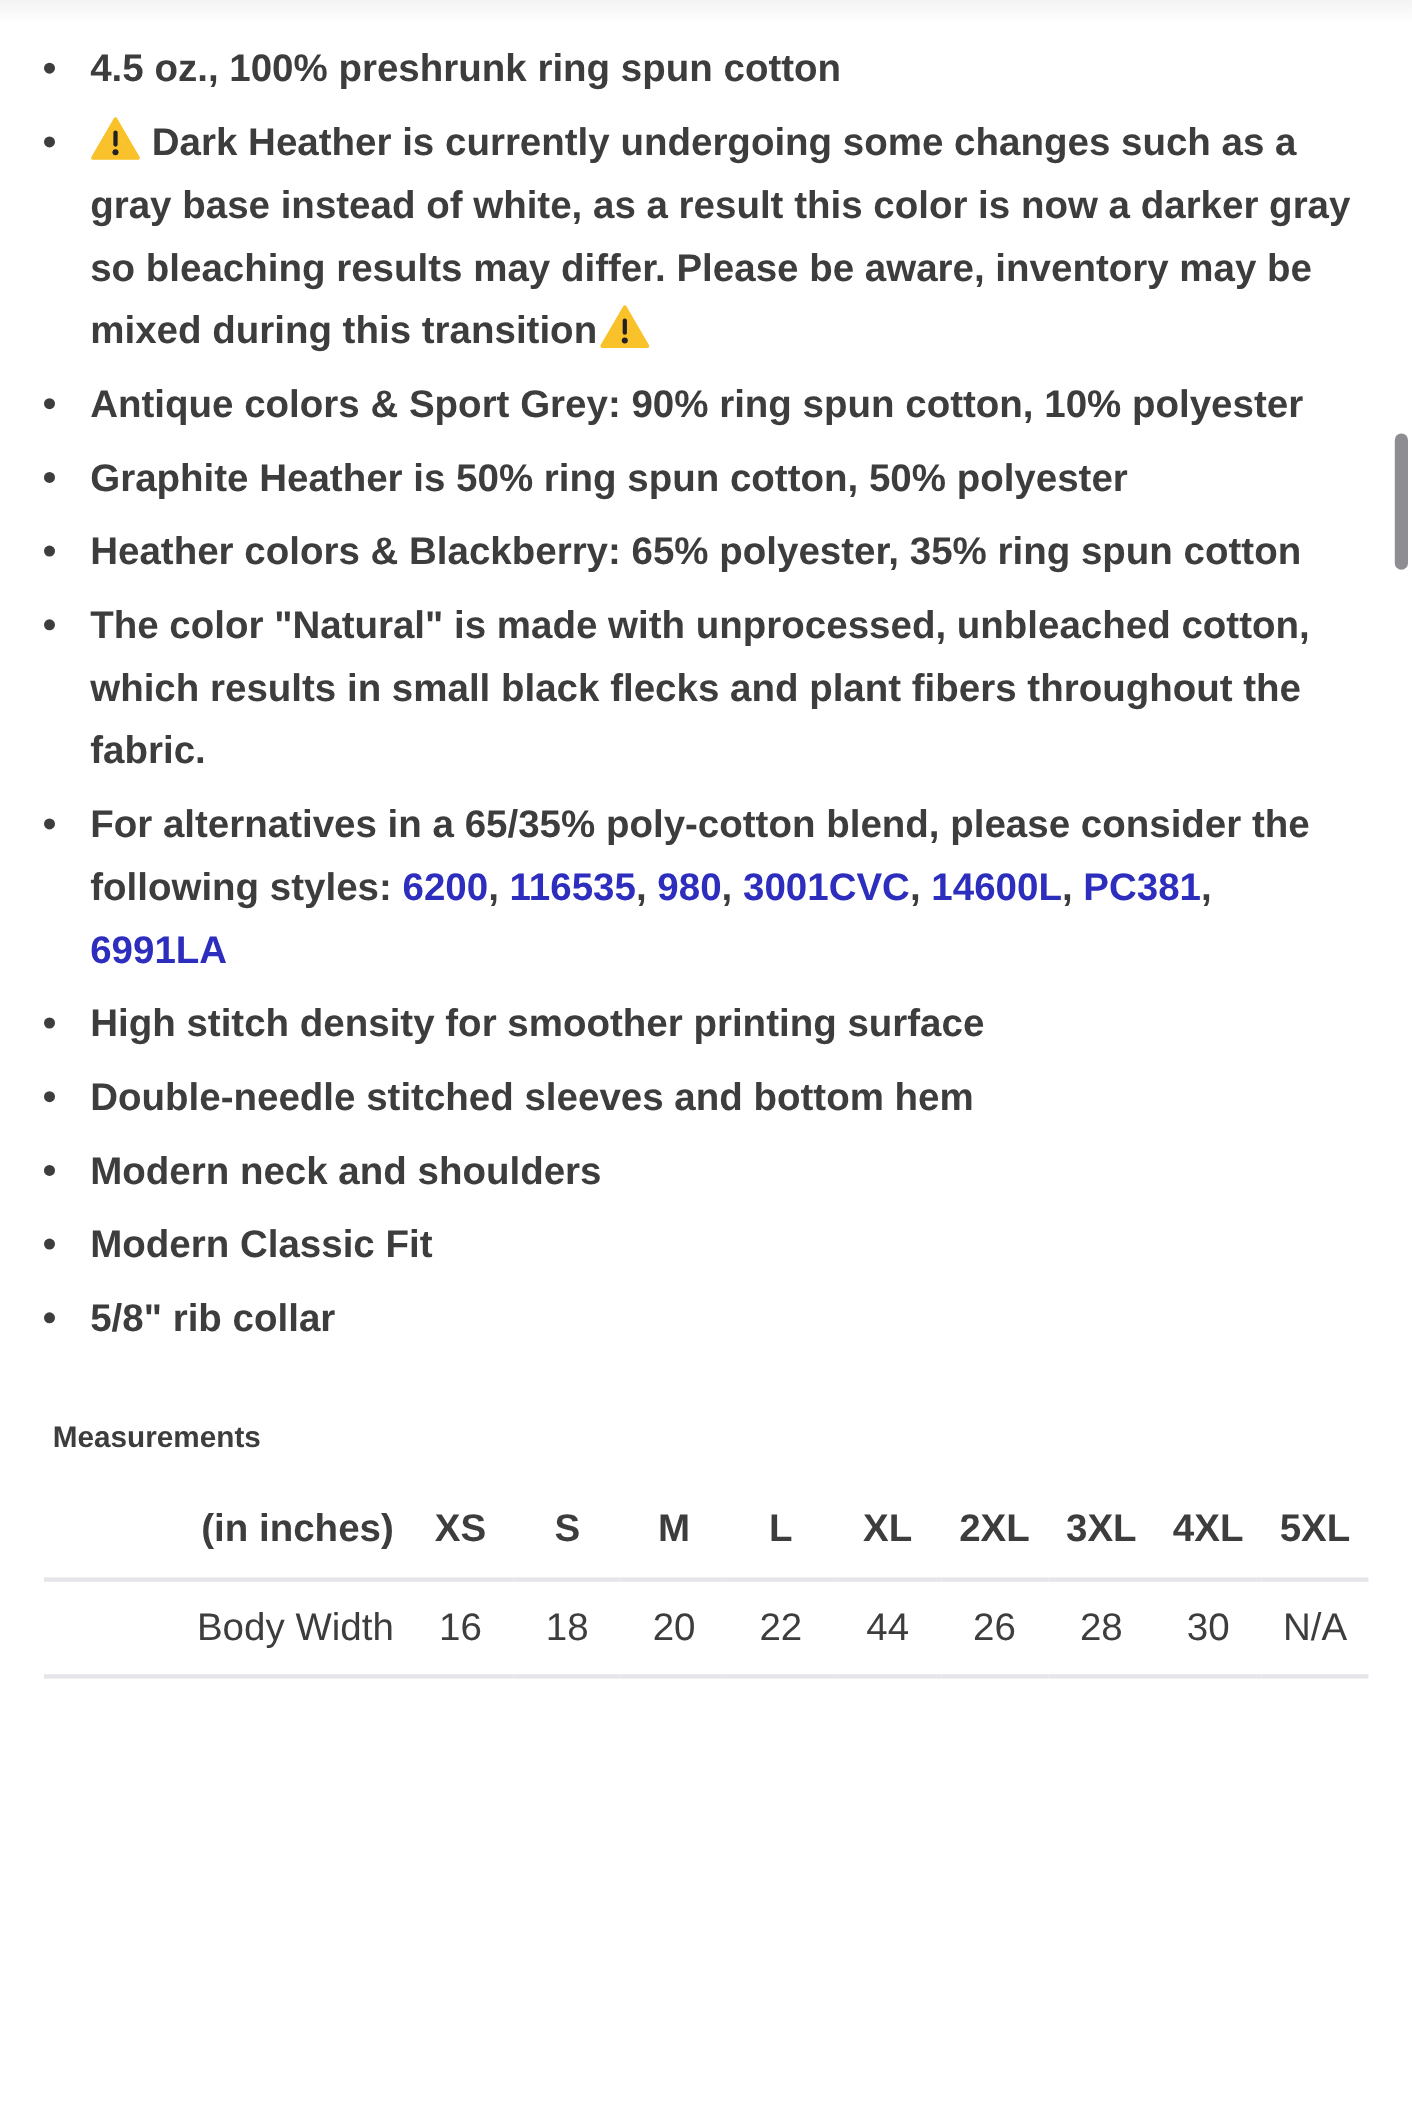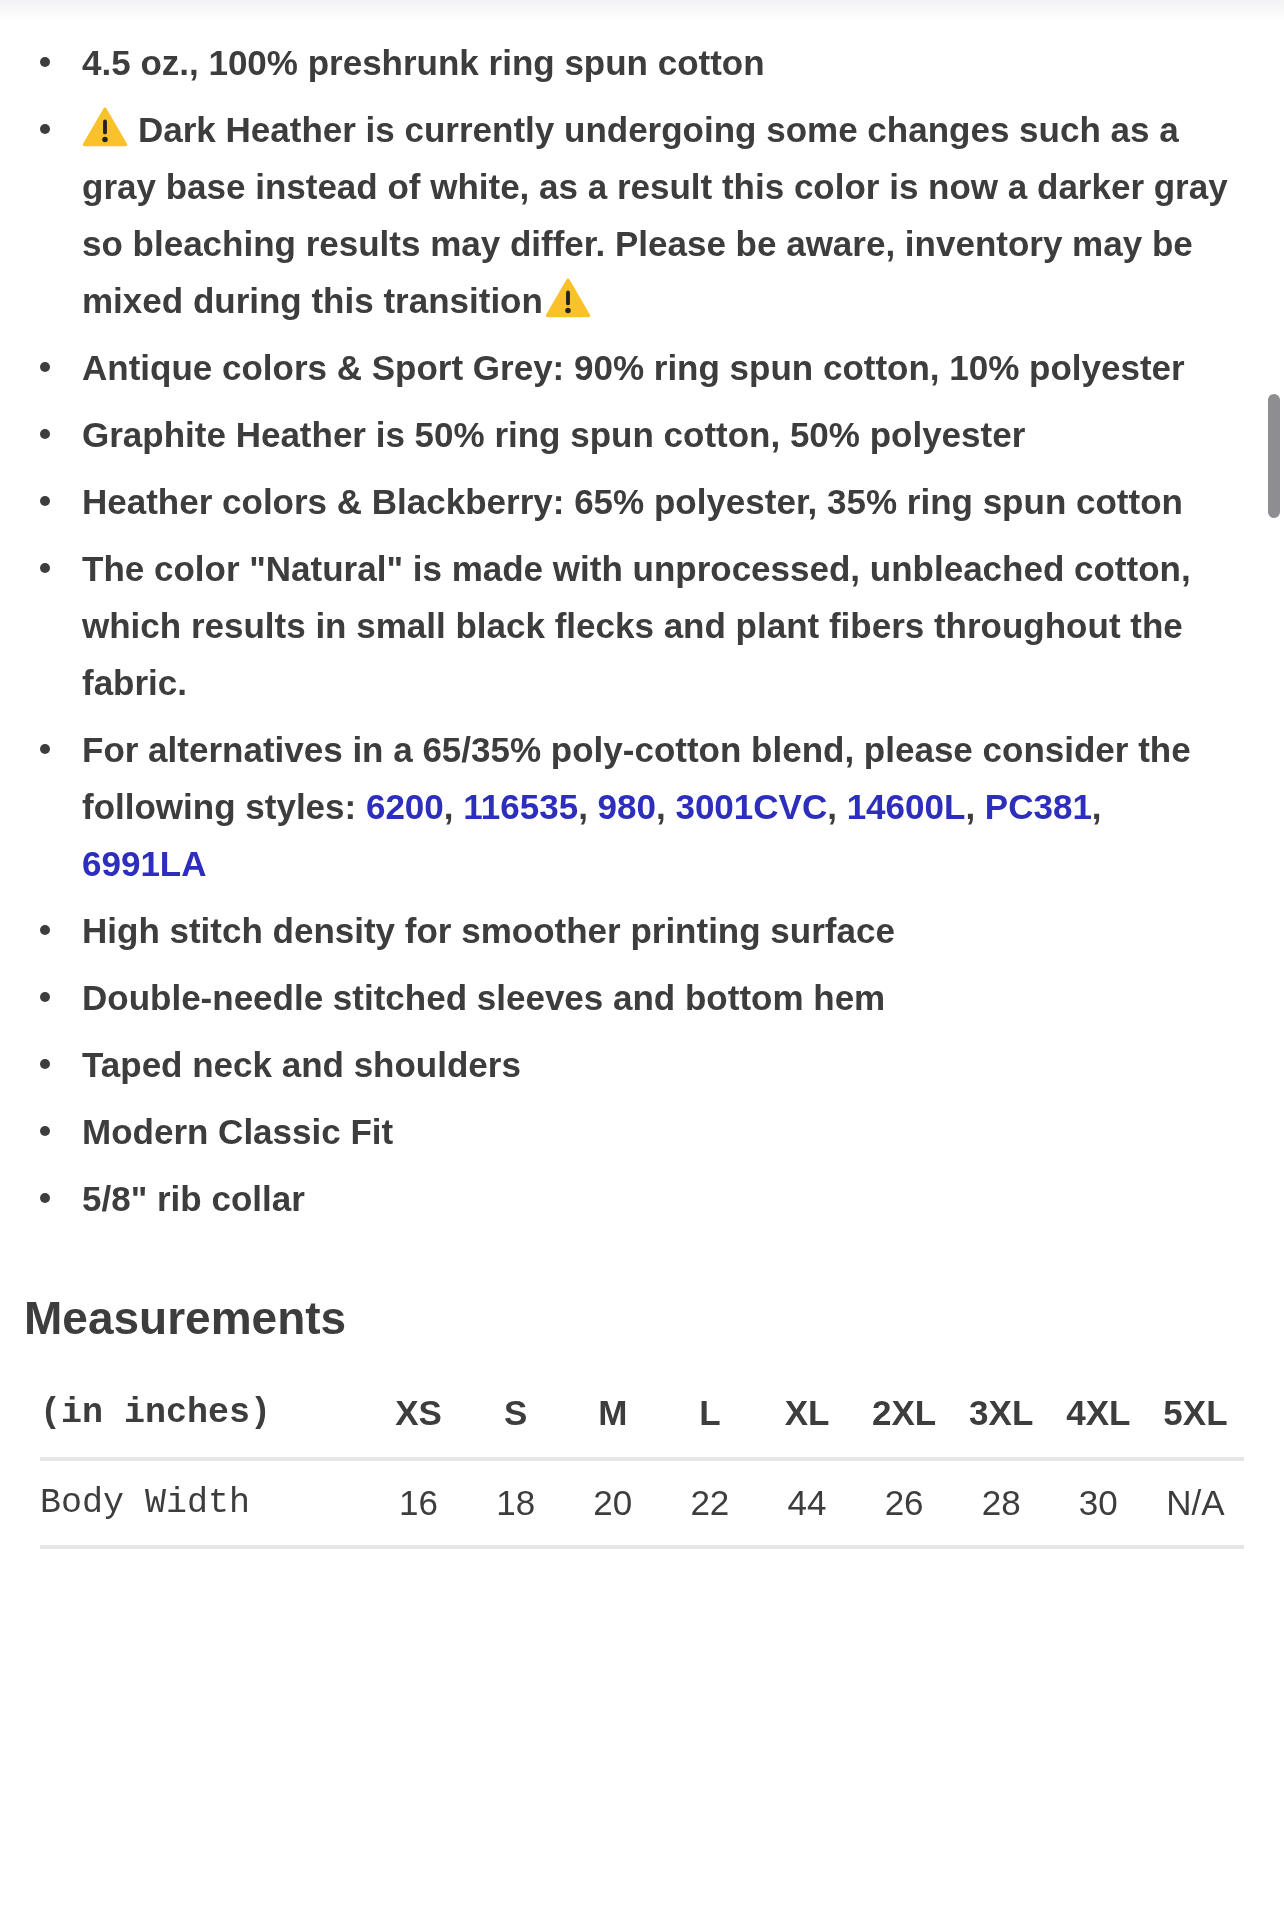--- a/index.html
+++ b/index.html
@@ -43,24 +43,24 @@
   }
   .warn-lead { margin-right:10px; }
   .warn-trail { margin-left:2px; }
   .warn-icon svg { width:100%; height:100%; display:block; }
   a.style-link {
     color:#2d2dbe;
     text-decoration:none;
     cursor:pointer;
   }
   h2.measurements-heading {
-    font-size:46px;
+    font-size:27px;
     font-weight:700;
     color:#3d3d3d;
-    margin:64px 0 0 24px;
+    margin:64px 0 0 48px;
   }
   table.measurements {
     border-collapse:collapse;
     table-layout:fixed;
     width:1204px;
     margin:34px 0 0 40px;
   }
   table.measurements th,
   table.measurements td {
     font-size:35px;
@@ -73,23 +73,22 @@
   table.measurements thead th {
     font-weight:700;
     padding:14px 0 24px 0;
   }
   table.measurements tbody td {
     font-weight:400;
     padding:22px 0;
   }
   table.measurements tr { border-bottom:4px solid #e6e6ea; }
   table.measurements .lbl {
-    text-align:left;
+    text-align:right;
     padding-right:12px;
-    font-family:Liberation Mono, monospace;
   }
   .scrollbar-thumb {
     position:absolute;
     right:4px; top:394px;
     width:12px; height:124px;
     border-radius:7px;
     background:#8d8d92;
   }
 </style>
 </head>
@@ -112,21 +111,21 @@
 
   <li><span>Antique colors &amp; Sport Grey: 90% ring spun cotton, 10% polyester</span></li>
   <li><span>Graphite Heather is 50% ring spun cotton, 50% polyester</span></li>
   <li><span>Heather colors &amp; Blackberry: 65% polyester, 35% ring spun cotton</span></li>
   <li><span>The color "Natural" is made with unprocessed, unbleached cotton, which results in small black flecks and plant fibers throughout the fabric.</span></li>
 
   <li><span>For alternatives in a 65/35% poly-cotton blend, please consider the following styles: </span><span><a href="#" class="style-link">6200</a>, <a href="#" class="style-link">116535</a>, <a href="#" class="style-link">980</a>, <a href="#" class="style-link">3001CVC</a>, <a href="#" class="style-link">14600L</a>, <a href="#" class="style-link">PC381</a>, <a href="#" class="style-link">6991LA</a></span></li>
 
   <li><span>High stitch density for smoother printing surface</span></li>
   <li><span>Double-needle stitched sleeves and bottom hem</span></li>
-  <li><span>Taped neck and shoulders</span></li>
+  <li><span>Modern neck and shoulders</span></li>
   <li><span>Modern Classic Fit</span></li>
   <li><span>5/8" rib collar</span></li>
 </ul>
 
 <h2 class="measurements-heading">Measurements</h2>
 
 <table class="measurements">
   <colgroup>
     <col class="lblcol">
     <col>

